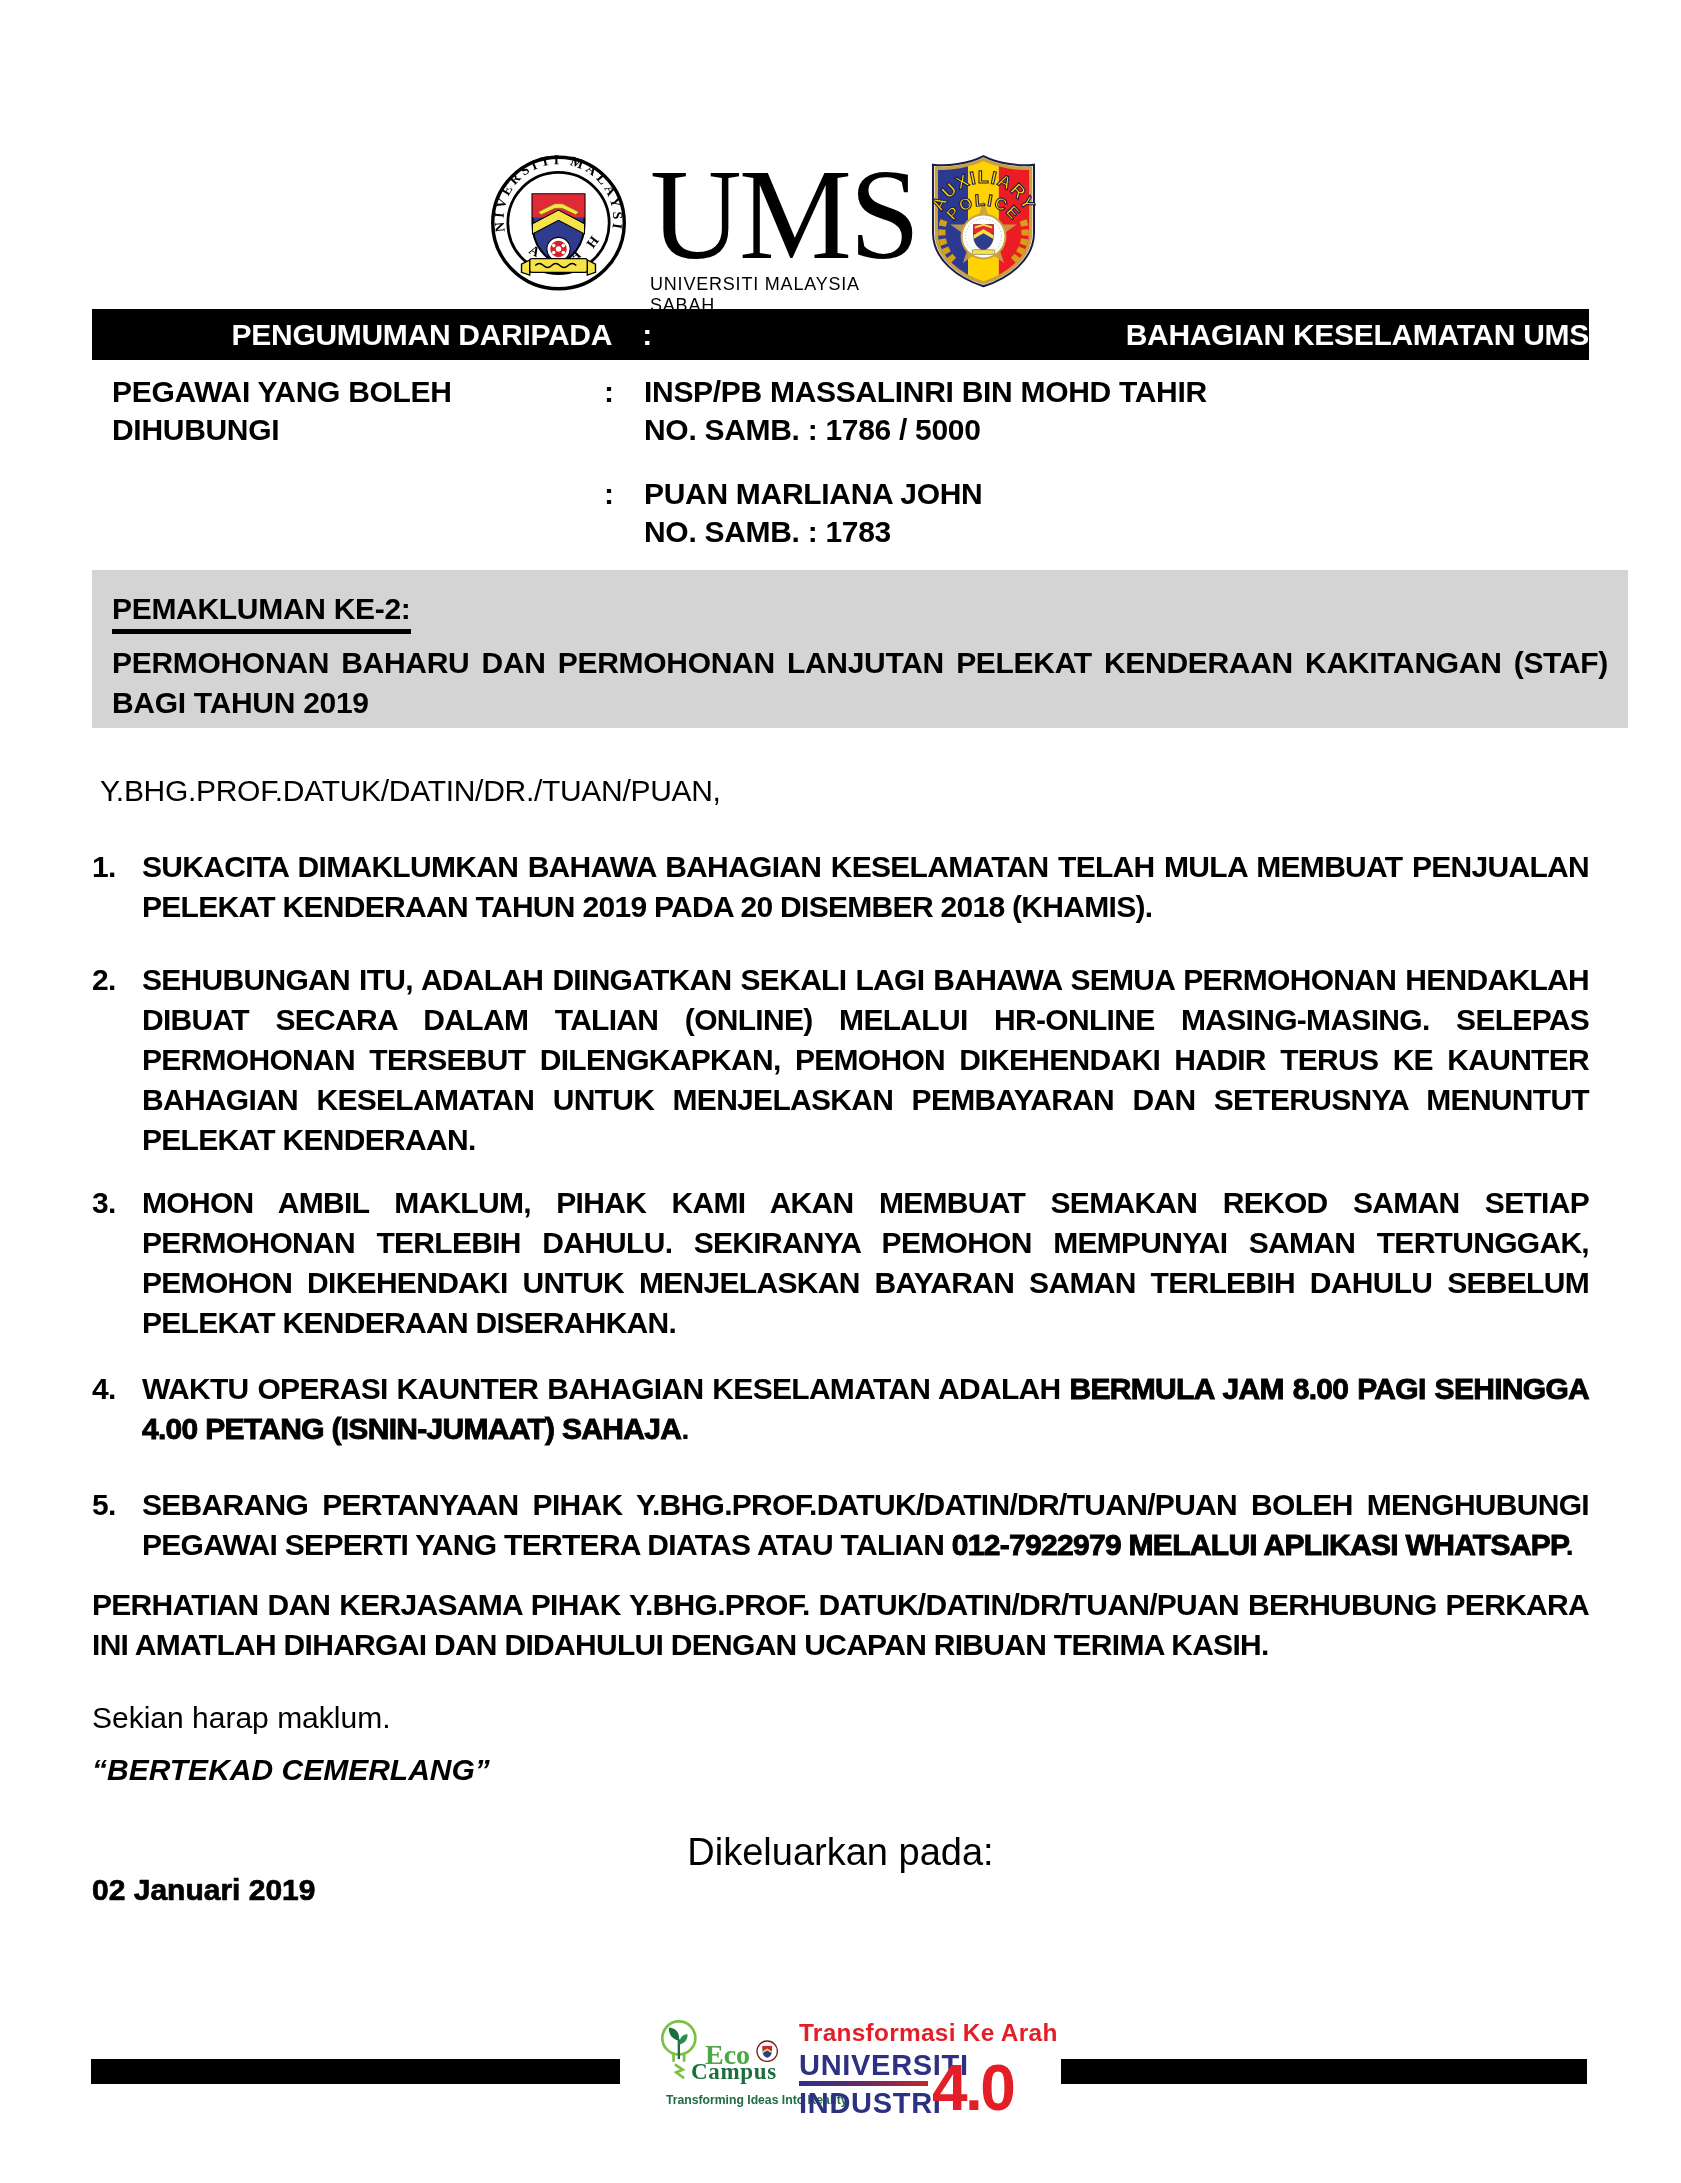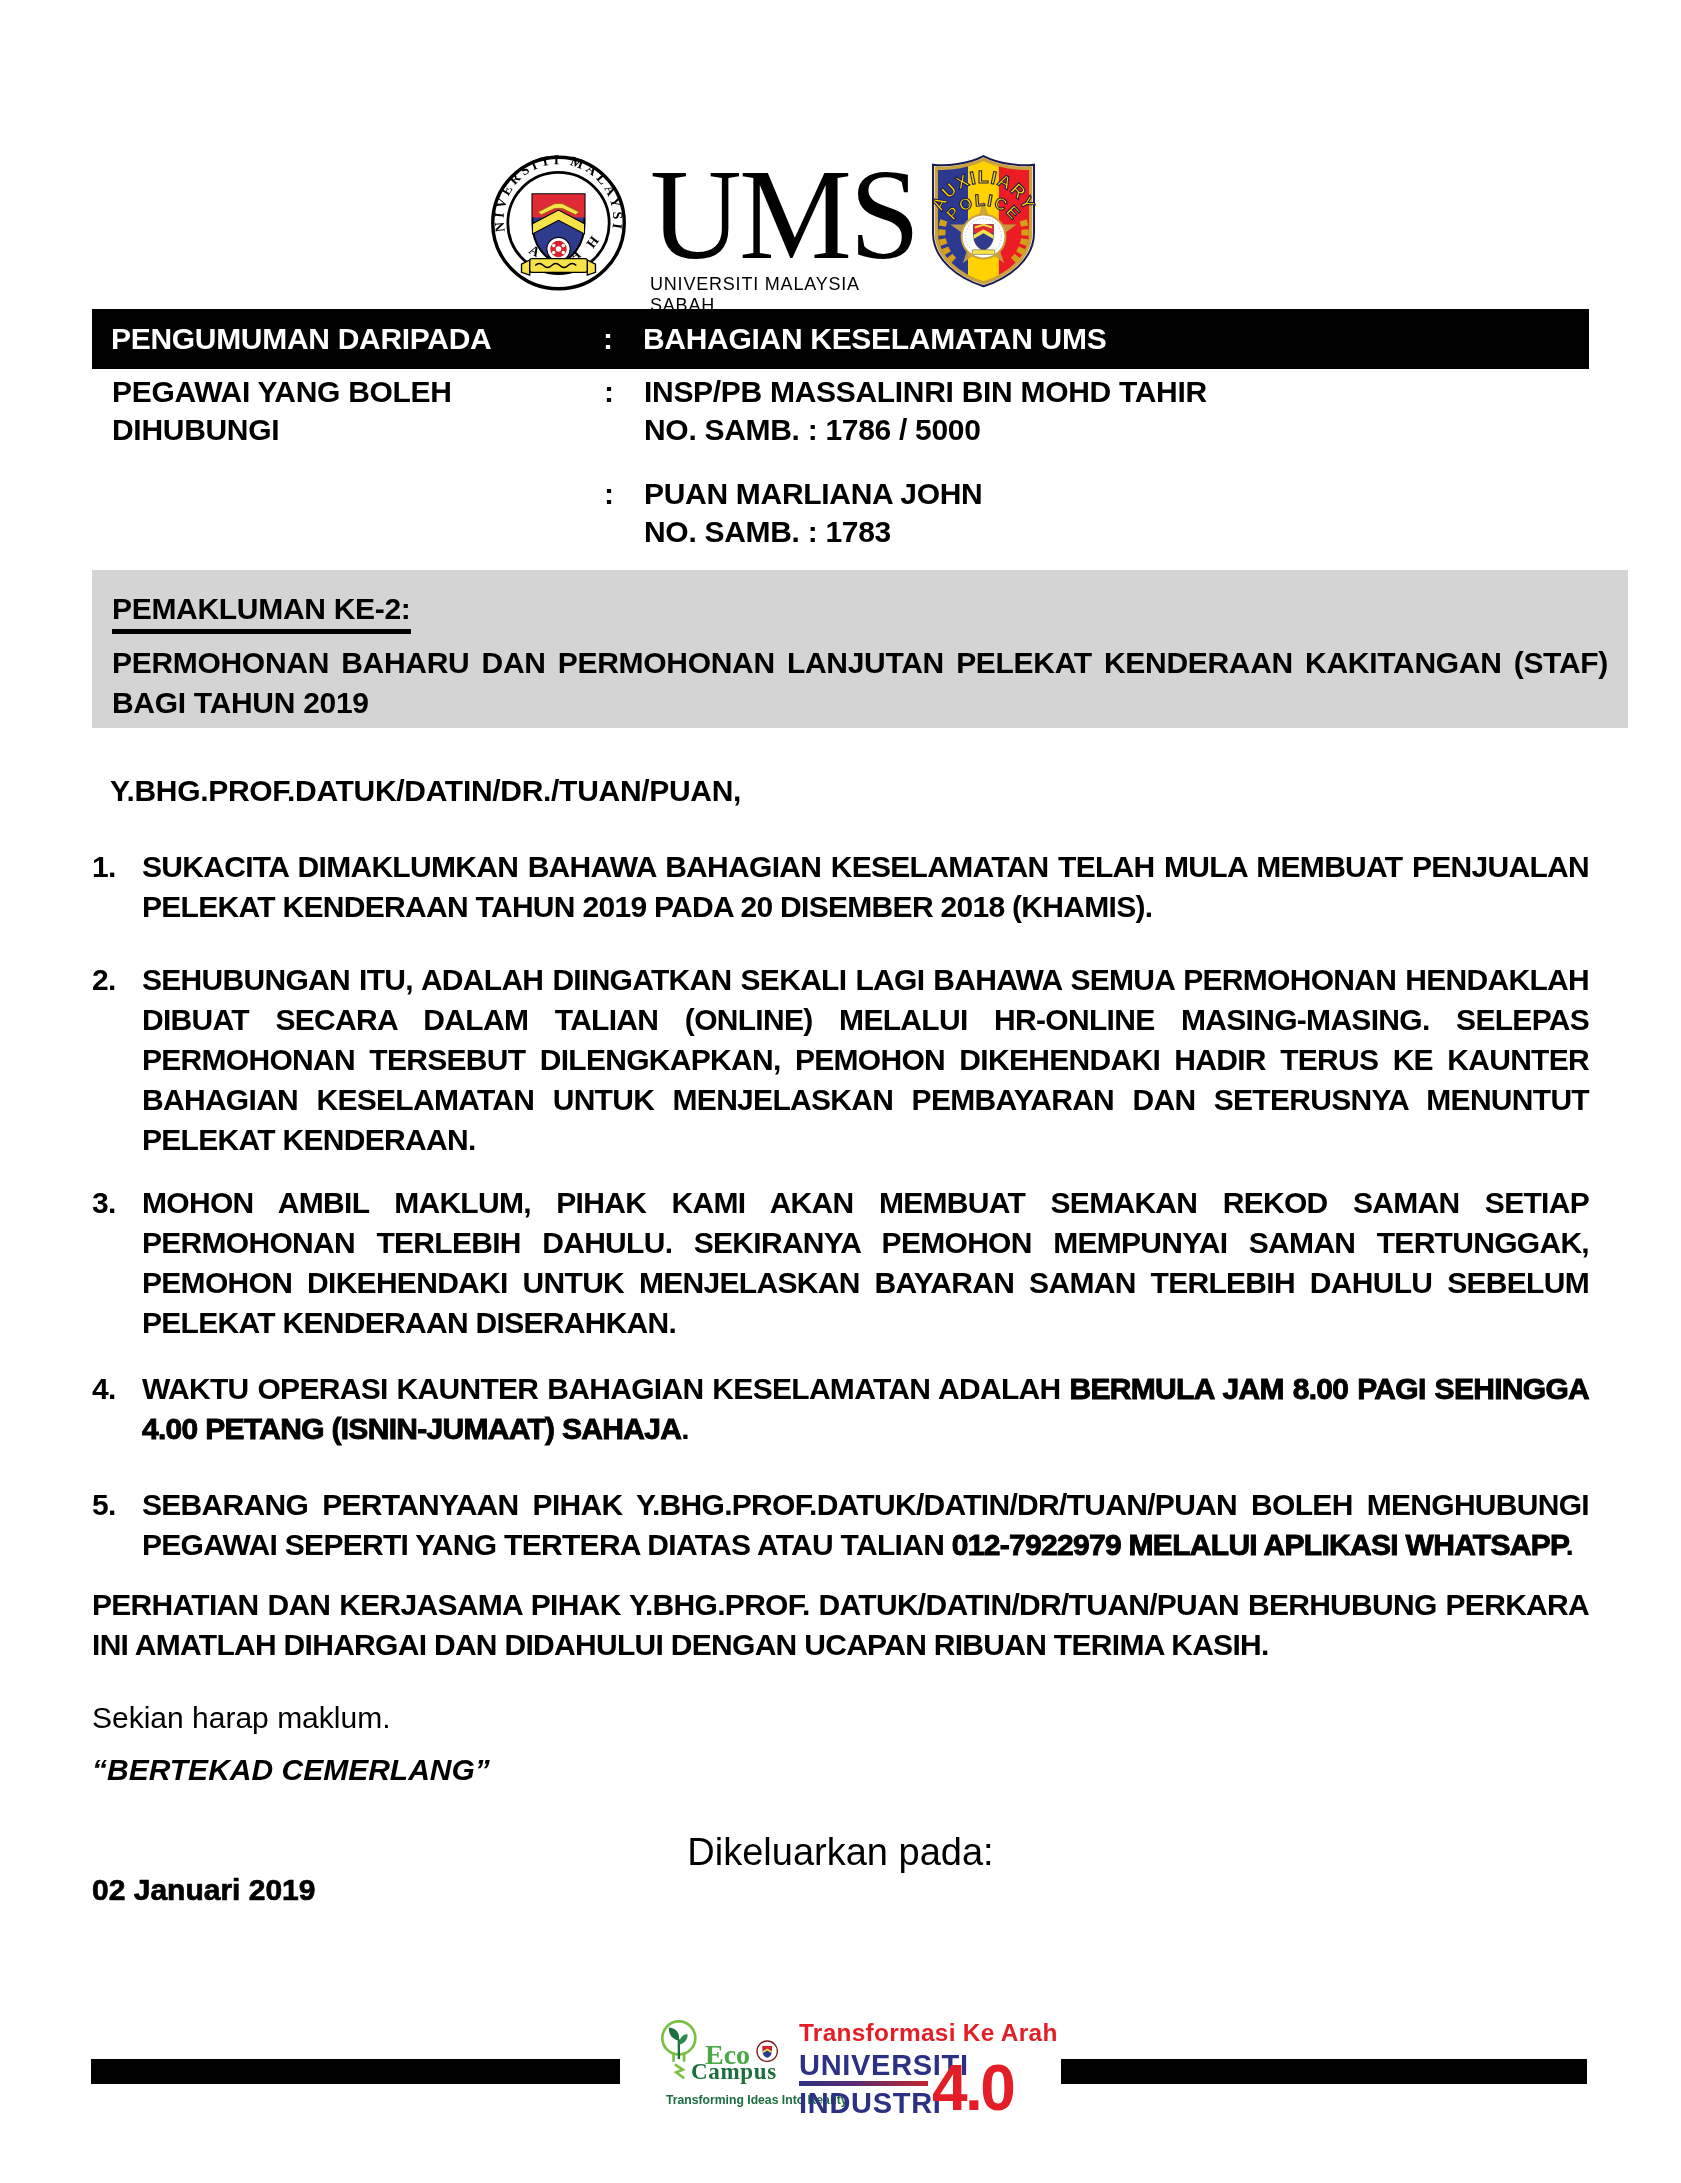--- a/index.html
+++ b/index.html
@@ -9,42 +9,42 @@
 
   
   .seal   { position:absolute; left:490px; top:154px; width:137px; height:138px; }
   .wordmark { position:absolute; left:650px; top:164px; width:264px; text-align:left; }
   .wordmark .ums { font-family:"Liberation Serif", serif; font-size:127px; line-height:99px;
                    letter-spacing:-2.6px; transform:scaleY(1.02); transform-origin:top left; }
   .wordmark .sub { margin-top:10.6px; font-size:18px; letter-spacing:0.8px; font-weight:400; }
   .badge  { position:absolute; left:927px; top:153px; width:113px; height:135px; }
 
   
-  .bar { position:absolute; left:92px; top:309px; width:1497px; height:60px;
+  .bar { position:absolute; left:92px; top:309px; width:1497px; height:51px;
          background:#000; color:#fff; display:grid; grid-template-columns:492px 40px 1fr;
-         align-items:center; padding-left:19px; font-size:30px; font-weight:700; letter-spacing:-0.3px; }
+         align-items:center; padding-left:28px; font-size:30px; font-weight:700; letter-spacing:-0.3px;text-align:right; }
 
   
   .contacts { position:absolute; left:92px; top:373px; width:1497px; }
   .crow { display:grid; grid-template-columns:492px 40px 1fr; padding-left:20px;
           font-size:30px; font-weight:700; line-height:38px; letter-spacing:-0.3px; }
   .crow.second { margin-top:26px; }
   .cval div { white-space:nowrap; }
 
   
   .subject { position:absolute; left:92px; top:570px; width:1536px; height:158px;
              background:#d4d4d4; padding:22.4px 20px 0 20px; }
   .subject .head { display:inline-block; font-size:30px; font-weight:700; letter-spacing:-0.3px;
                    border-bottom:5.3px solid #000; padding-bottom:2.6px; }
   .subject .title { margin-top:9.2px; font-size:30px; font-weight:700; line-height:40px;
                     text-align:justify; letter-spacing:-0.3px; }
 
   
   .content { position:absolute; left:92px; top:771px; width:1497px; }
-  .salutation { font-size:30px; font-weight:700; letter-spacing:-0.3px; line-height:40px; padding-left:8px;margin-left:10px; }
+  .salutation { font-size:30px; font-weight:400; letter-spacing:-0.3px; line-height:40px; padding-left:8px; }
   .item { display:flex; font-size:30px; line-height:40px; font-weight:700; letter-spacing:-0.7px; }
   .item .num { flex:0 0 50px; }
   .item .txt { flex:1; text-align:justify; }
   .i1 { margin-top:36px; } .i2 { margin-top:33px; } .i3 { margin-top:23px; }
   .i4 { margin-top:26px; } .i5 { margin-top:36px; }
   .seg-b { font-weight:700; -webkit-text-stroke:0.9px #000; }
   .para-close { margin-top:20px; font-size:30px; line-height:40px; font-weight:700;
                 letter-spacing:-0.7px; text-align:justify; }
   .sekian { margin-top:33px; font-size:30px; font-weight:400; line-height:40px; }
   .motto  { margin-top:12px; font-size:30px; font-weight:700; font-style:italic; line-height:40px; }

